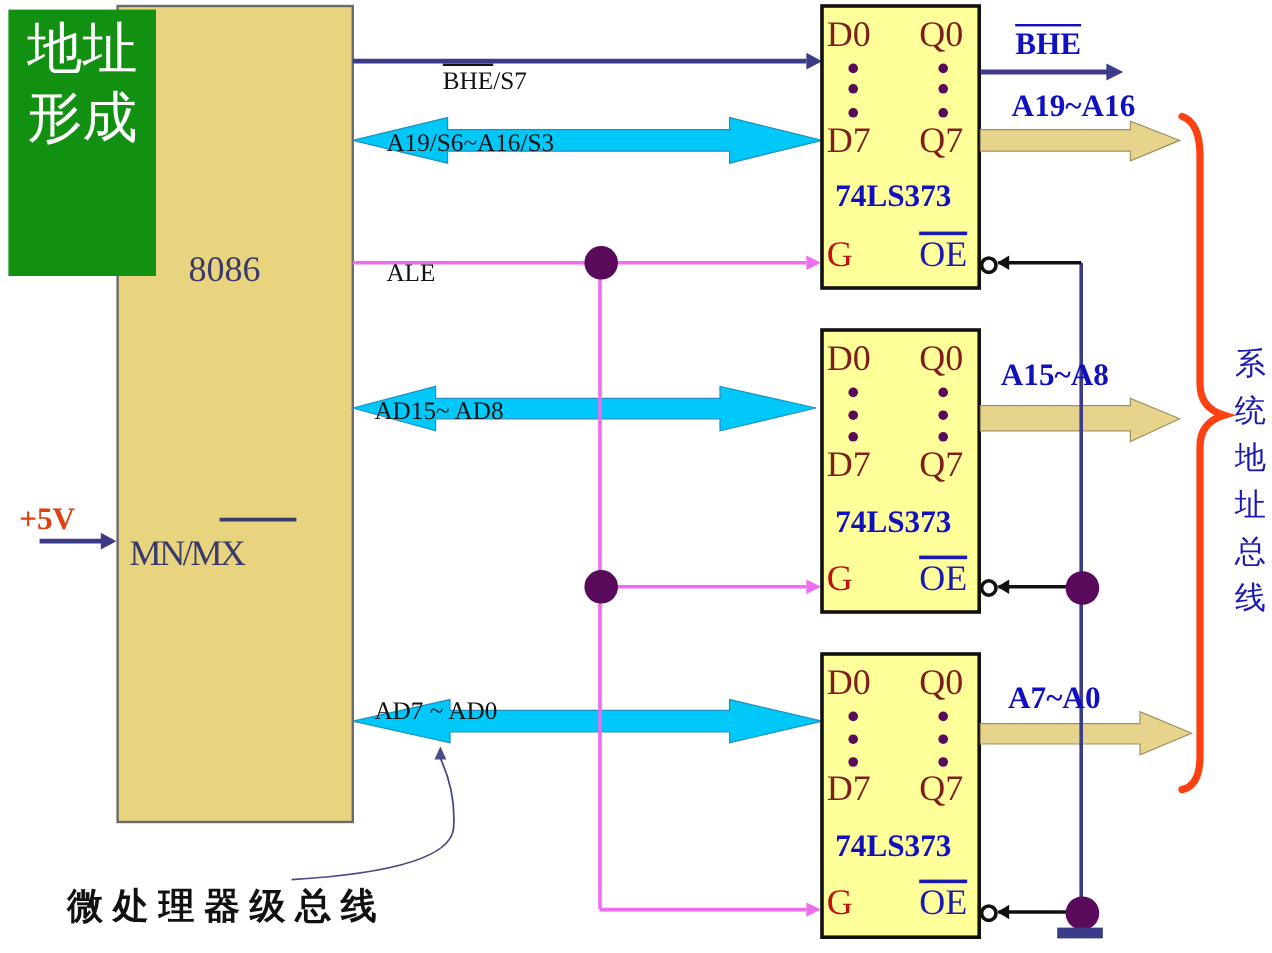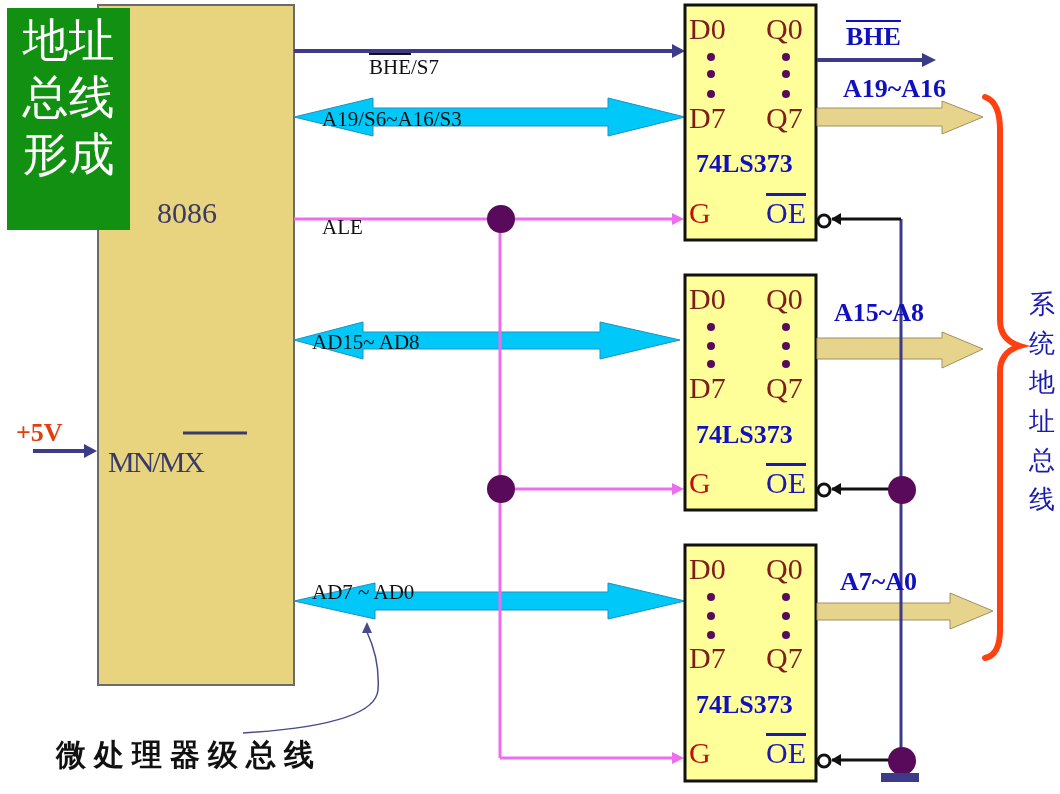--- a/index.html
+++ b/index.html
@@ -103,25 +103,24 @@
   <rect x="881" y="773" width="38" height="9" fill="#3b3b8a"></rect>
 
   <path d="M985,97 Q1000,102 1000,130 L1000,320 Q1000,340 1020,346 Q1000,352 1000,372 L1000,630 Q1000,655 985,658" fill="none" stroke="#ff4010" stroke-width="6" stroke-linecap="round"></path>
 
   <path d="M243,733 Q375,725 378,690 Q380,660 367,632" fill="none" stroke="#4a4a8a" stroke-width="1.5"></path>
   <polygon points="367,622 362,633 372,633" fill="#4a4a8a"></polygon>
 </svg>
 
 <div class="title-box">
   <div>地址</div>
-  <div>总线</div>
   <div>形成</div>
 </div>
 
-<div class="abs cpu-label" style="left:157px; top:196px;">8086</div>
+<div class="abs cpu-label" style="left:157px; top:208px;">8086</div>
 <div class="abs cpu-label" style="left:108px; top:445px; letter-spacing:-2px;">
   <span>MN/</span><span>MX</span>
 </div>
 <div class="abs" style="left:16px; top:418px; font-weight:bold; font-size:26px; color:#e04010;">+5V</div>
 
 <div class="abs sig" style="left:369px; top:15px;">
   <span class="ol">BHE</span><span>/S7</span>
 </div>
 <div class="abs sig" style="left:322px; top:67px;">A19/S6~A16/S3</div>
 <div class="abs sig" style="left:322px; top:175px;">ALE</div>

